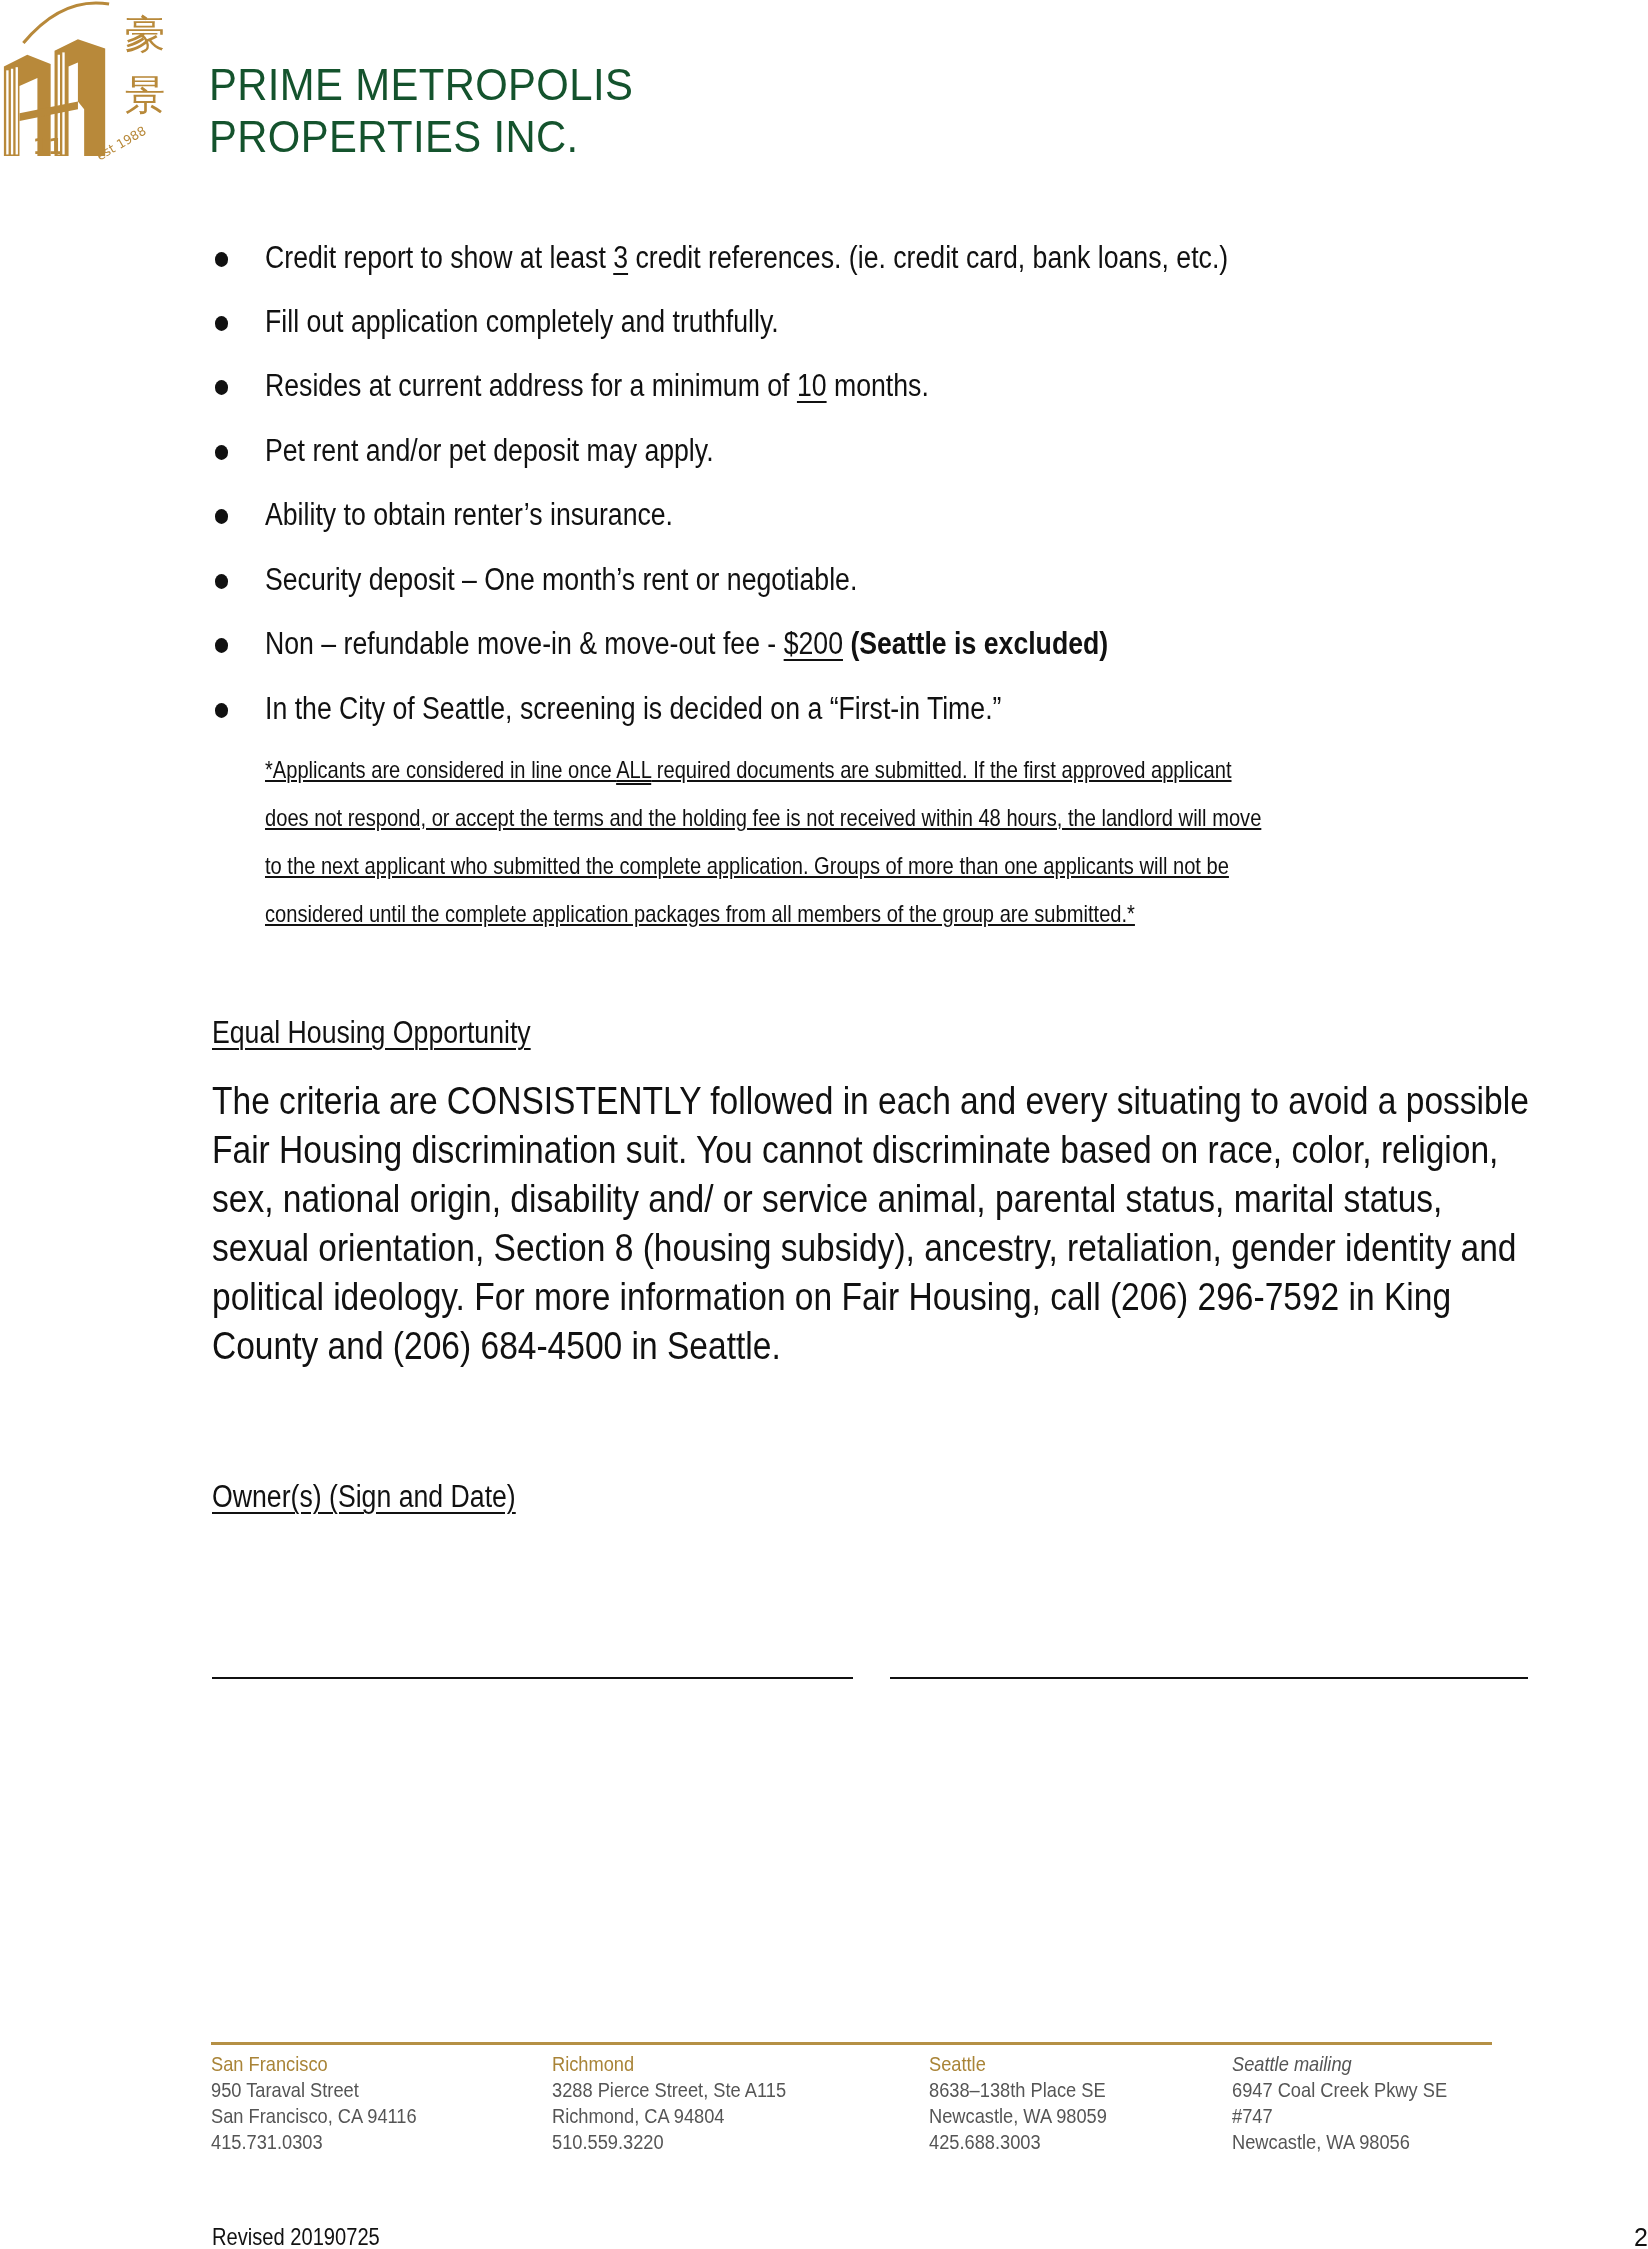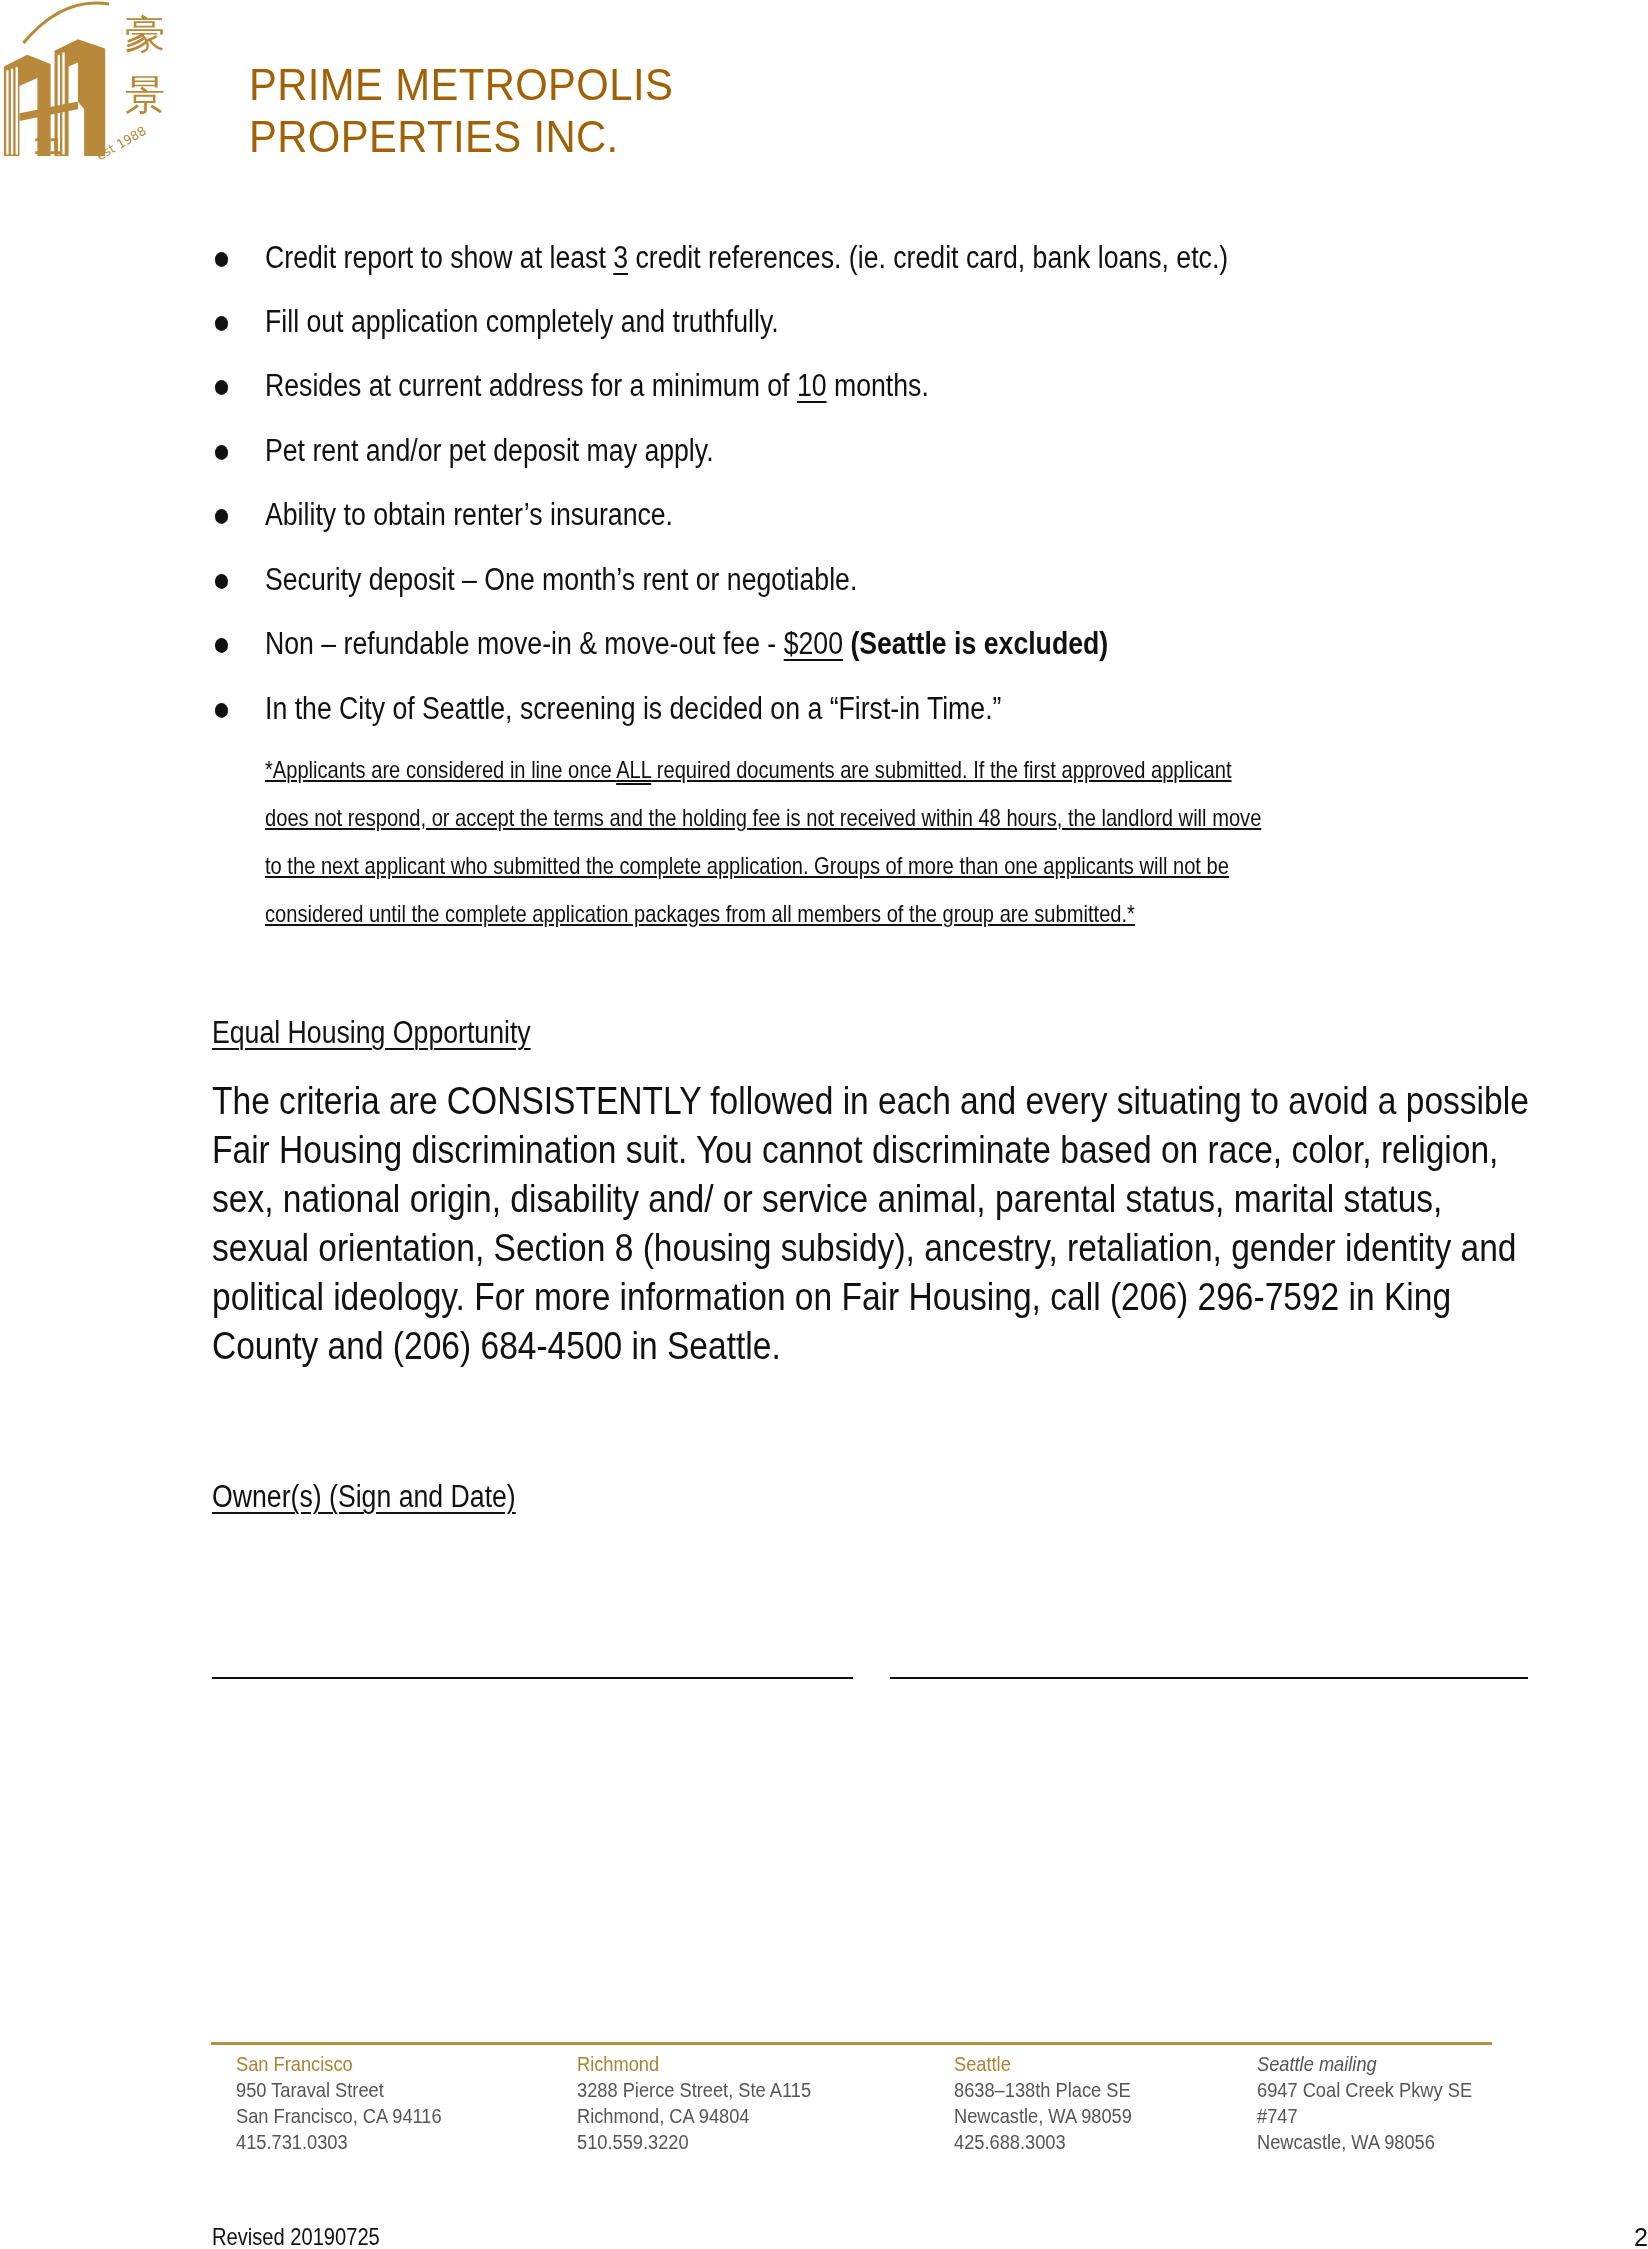--- a/index.html
+++ b/index.html
@@ -2,22 +2,22 @@
 <html style="font-size:12.5px"><head>
 <meta charset="utf-8">
 <style>
   html, body { margin: 0; padding: 0; background: #ffffff; }
   body { width: 1649px; height: 2250px; position: relative; overflow: hidden;
          font-family: "Liberation Sans", "DejaVu Sans", sans-serif; color: #111; }
   .abs { position: absolute; }
 
   
   .logo-mark { left: 0; top: 0; width: 187px; height: 164px; }
-  .logo-text { left: 209px; top: 59px; color: #a16207; font-family: "Liberation Sans", sans-serif;
-               font-size: 44px; line-height: 52px; letter-spacing: 0.4px; white-space: nowrap; margin-left: 40px; }
+  .logo-text { left: 209px; top: 59px; color: #14532d; font-family: "Liberation Sans", sans-serif;
+               font-size: 44px; line-height: 52px; letter-spacing: 0.4px; white-space: nowrap; }
   .logo-text div { transform: scaleX(0.95); transform-origin: left center; }
 
   
   .cond { transform: scaleX(0.86); transform-origin: left center; white-space: nowrap; }
 
   .bullet-row { left: 215px; height: 39px; }
   .bullet-dot { position: absolute; left: 0; top: 14px; width: 13.3px; height: 15px; border-radius: 50%; background: #111; }
   .bullet-text { position: absolute; left: 50px; top: 0; font-size: 31px; line-height: 39px; }
 
   .note { left: 265px; top: 746px; font-size: 23.4px; line-height: 48px; text-decoration: underline; }
@@ -28,21 +28,21 @@
   .para { left: 212px; top: 1076px; font-size: 39px; line-height: 49px; }
   .para div { height: 49px; }
 
   u { text-underline-offset: 4.7px; text-decoration-thickness: 1.6px; }
   b { font-weight: bold; }
 
   .sig-line { height: 2.3px; background: #111; top: 1677px; }
 
   
   .footer-rule { left: 211px; top: 2042px; width: 1281px; height: 3.1px; background: #b59045; }
-  .footer-col { top: 2051px; font-size: 20.3px; line-height: 26px; color: #555; white-space: nowrap; margin-left: 25px; }
+  .footer-col { top: 2051px; font-size: 20.3px; line-height: 26px; color: #555; white-space: nowrap; }
   .footer-col .city { color: #a98437; }
   .footer-col .city.mailing { color: #555; font-style: italic; }
   .footer-col div { transform: scaleX(0.9); transform-origin: left center; }
 
   .revised { left: 212px; top: 2223px; font-size: 23.4px; line-height: 28px; }
   .page-num { left: 1634px; top: 2223px; font-size: 25px; line-height: 28px; }
 </style>
 </head>
 <body>
 

